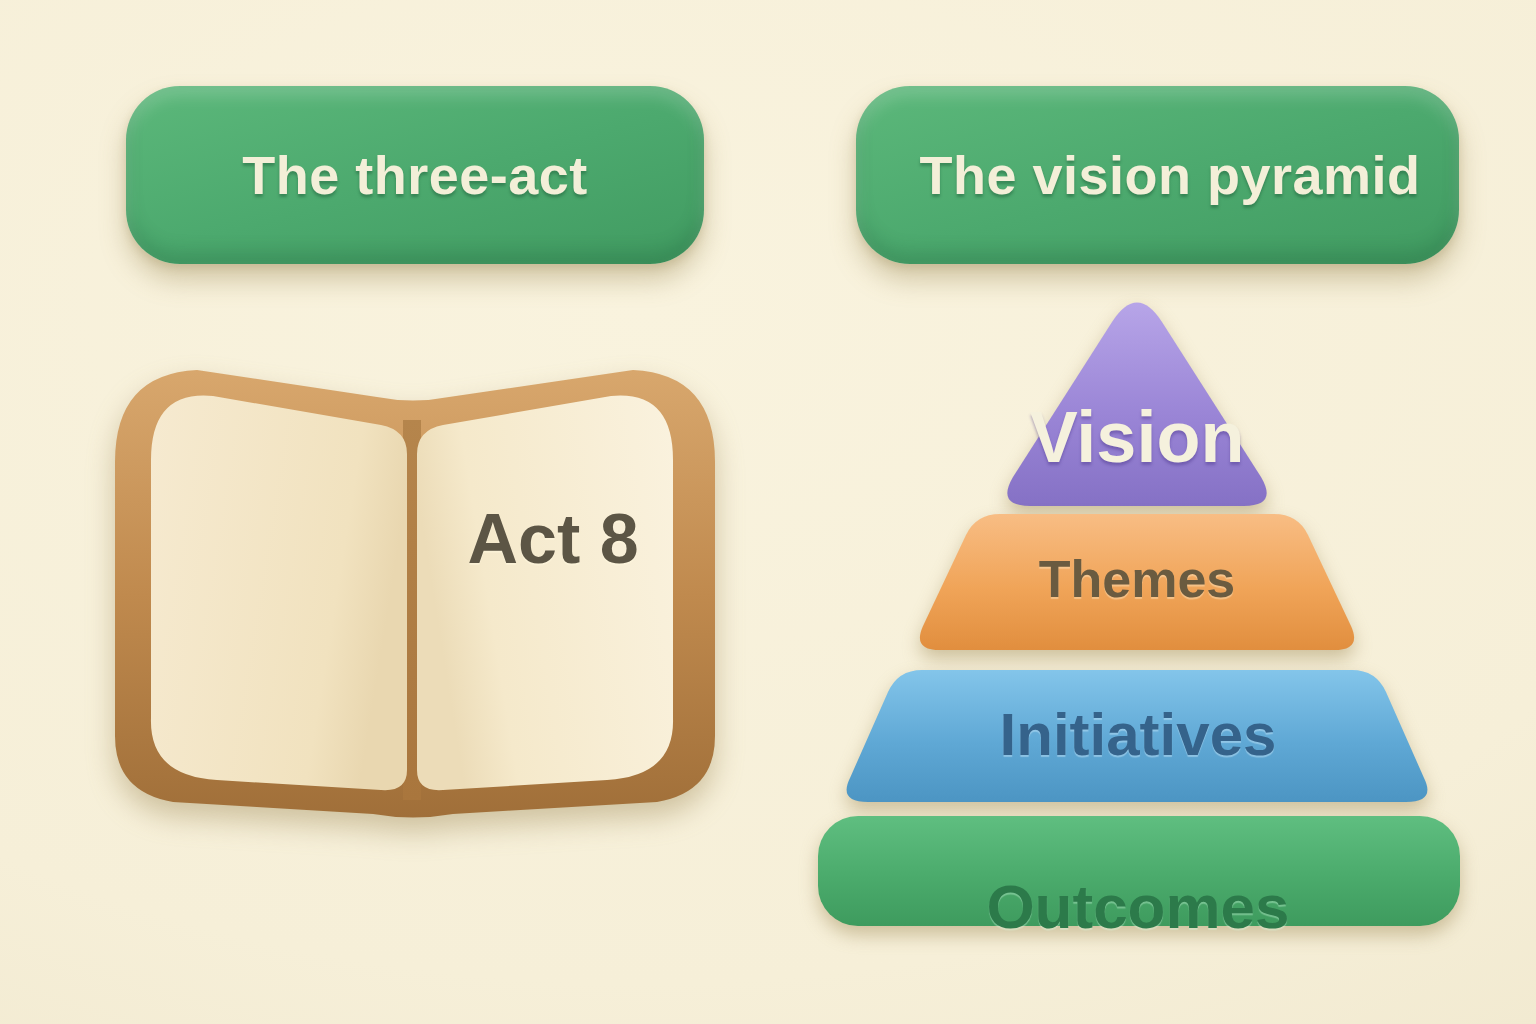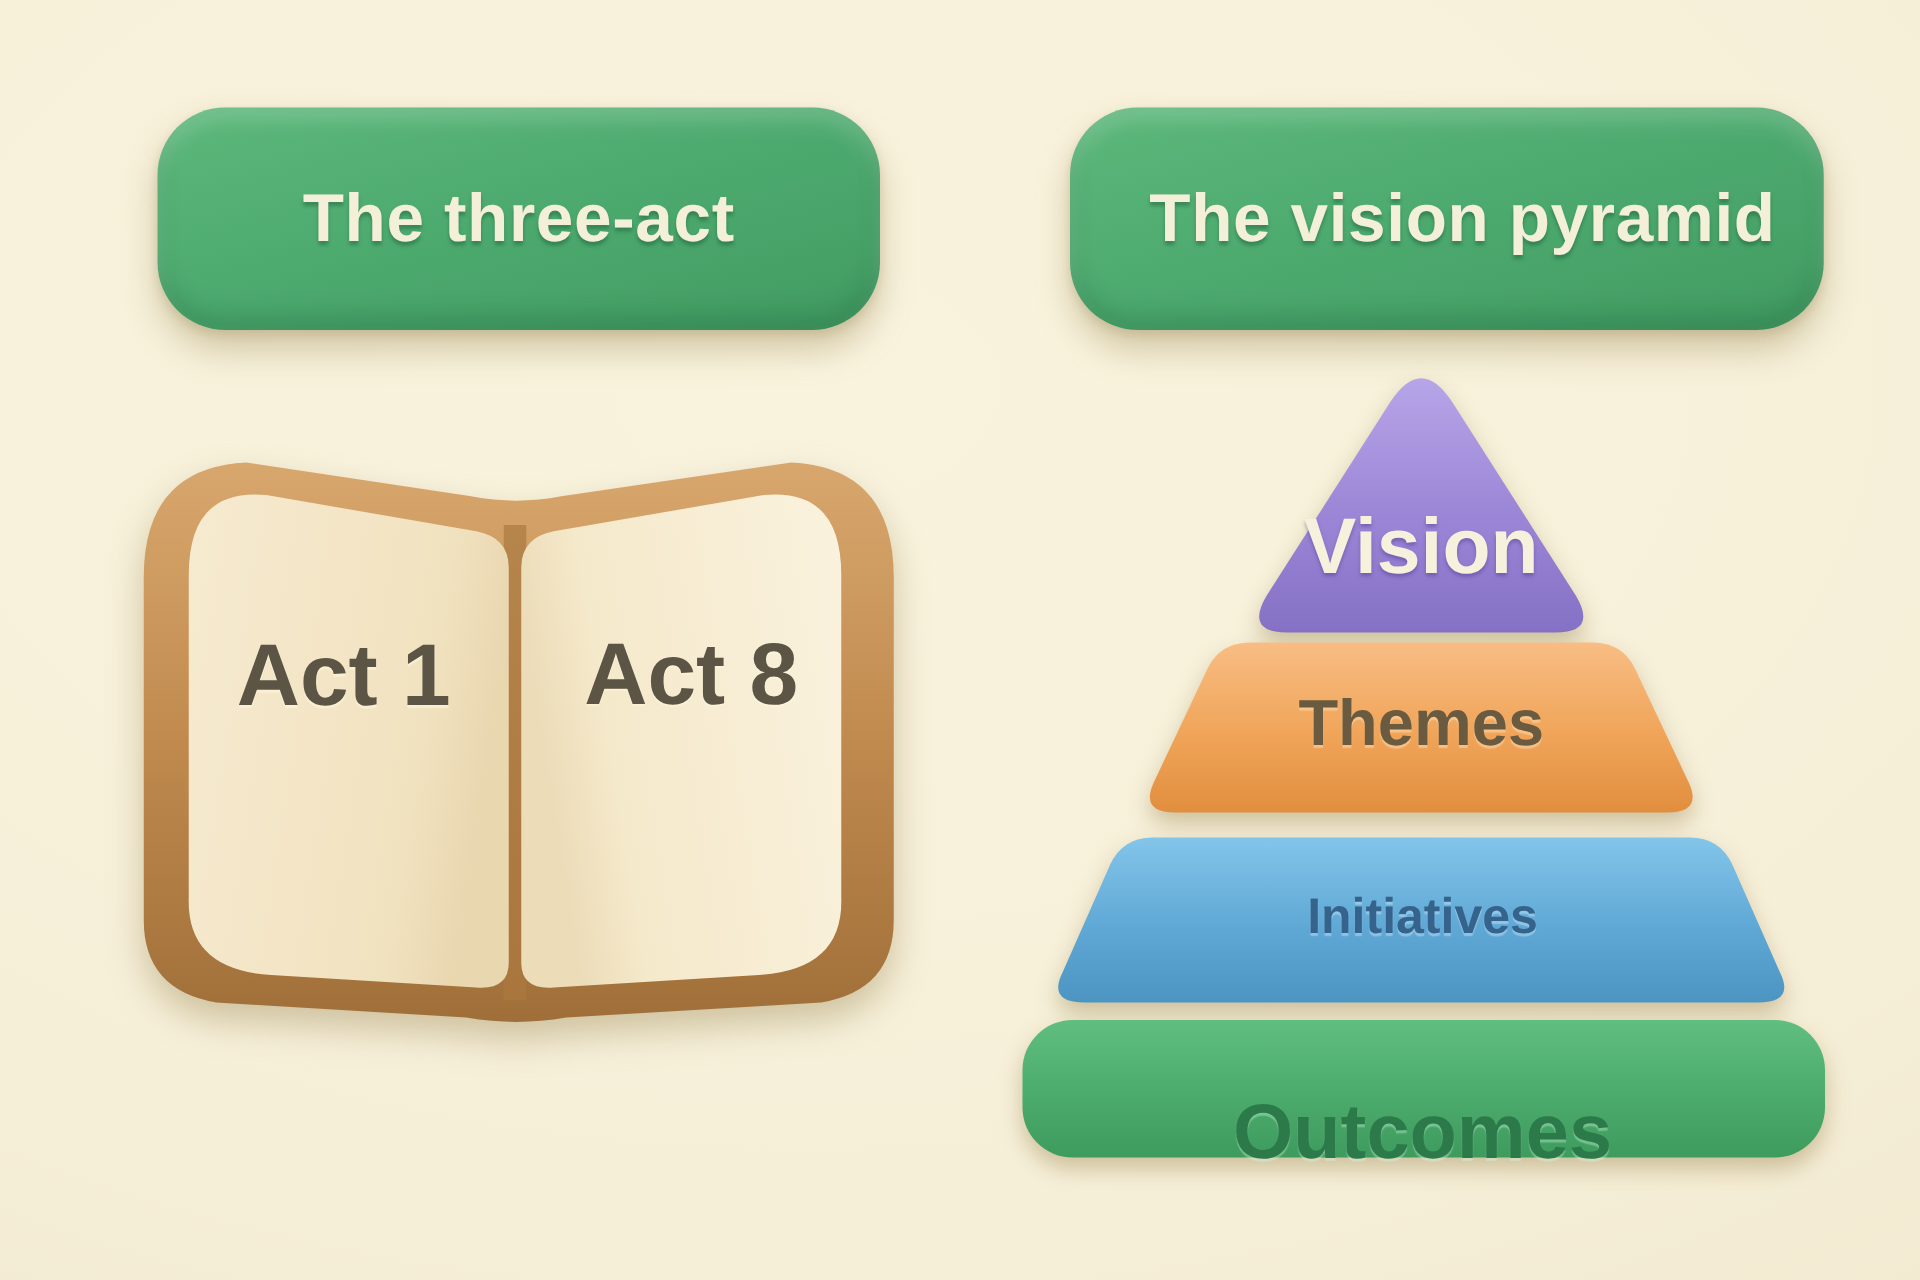--- a/index.html
+++ b/index.html
@@ -26,23 +26,23 @@
   svg{position:absolute;overflow:visible;}
   #book-svg{left:85px;top:340px;}
   #pyramid-svg{left:790px;top:270px;}
   .soft-shadow{filter:drop-shadow(0 14px 14px rgba(148,126,72,.40));}
   .small-shadow{filter:drop-shadow(0 9px 9px rgba(148,126,72,.42));}
   
   .label{position:absolute;transform:translate(-50%,-50%);font-weight:bold;white-space:nowrap;}
   .engraved-book{color:#5c5545;font-size:70px;text-shadow:0 2px 1px rgba(255,248,223,.55);}
   #act1-label{left:275px;top:540px;}
   #act2-label{left:553px;top:539px;}
-  #vision-label{left:1137px;top:437px;font-size:63px;color:#f5f1dd;text-shadow:0 3px 3px rgba(66,44,128,.38);}
+  #vision-label{left:1137px;top:437px;font-size:72px;color:#f5f1dd;text-shadow:0 3px 3px rgba(66,44,128,.38);}
   #themes-label{left:1137px;top:579px;font-size:52px;color:#6a5b40;text-shadow:0 2px 1px rgba(255,233,196,.45);}
-  #initiatives-label{left:1138px;top:734px;font-size:40px;color:#35638b;text-shadow:0 2px 1px rgba(214,240,255,.40);}
+  #initiatives-label{left:1138px;top:734px;font-size:60px;color:#35638b;text-shadow:0 2px 1px rgba(214,240,255,.40);}
   #outcomes-label{left:1138px;top:868px;font-size:62px;color:#2c7a4a;text-shadow:0 2px 1px rgba(214,255,228,.35);margin-top:38px;}
 </style>
 </head>
 <body>
 
 <div id="canvas">
 
   <div id="header-left" class="header-card">
     <div class="header-line">The three-act</div>
   </div>
@@ -90,21 +90,20 @@
          L 322 430 Q 322 452 296 450
          L 132 440 Q 64 436 66 378 Z"></path>
 
     <path fill="url(#pageRightGrad)" d="M 588 120
          Q 588 50 526 56
          L 358 85  Q 332 90 332 114
          L 332 430 Q 332 452 358 450
          L 522 440 Q 590 436 588 378 Z"></path>
   </svg>
 
-  <div id="act1-label" class="label engraved-book">Act 1</div>
   <div id="act2-label" class="label engraved-book">Act 8</div>
 
   <svg id="pyramid-svg" width="700" height="700" viewBox="0 0 700 700">
     <defs>
       <linearGradient id="purpleGrad" x1="0" y1="0" x2="0" y2="1">
         <stop offset="0" stop-color="#b7a5e8"></stop>
         <stop offset=".55" stop-color="#9a85d6"></stop>
         <stop offset="1" stop-color="#8571c5"></stop>
       </linearGradient>
       <linearGradient id="orangeGrad" x1="0" y1="0" x2="0" y2="1">

